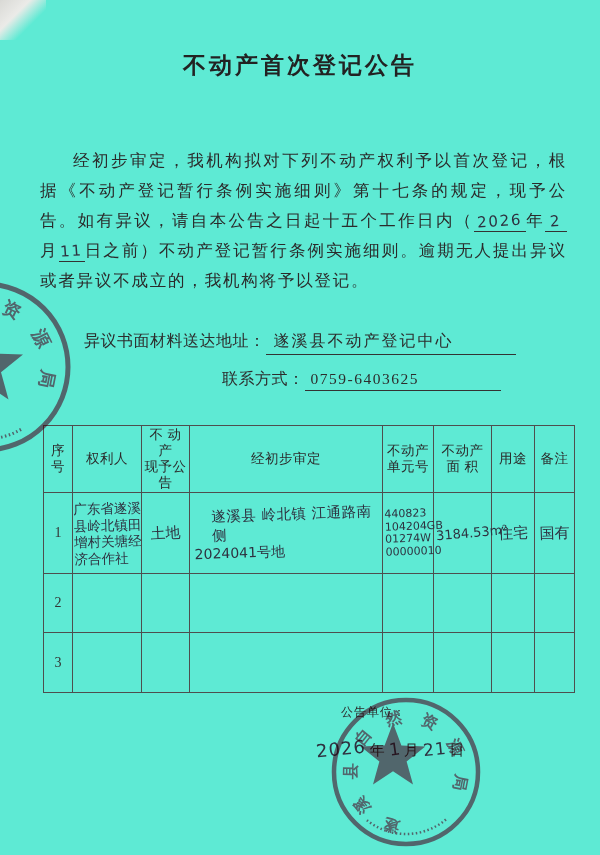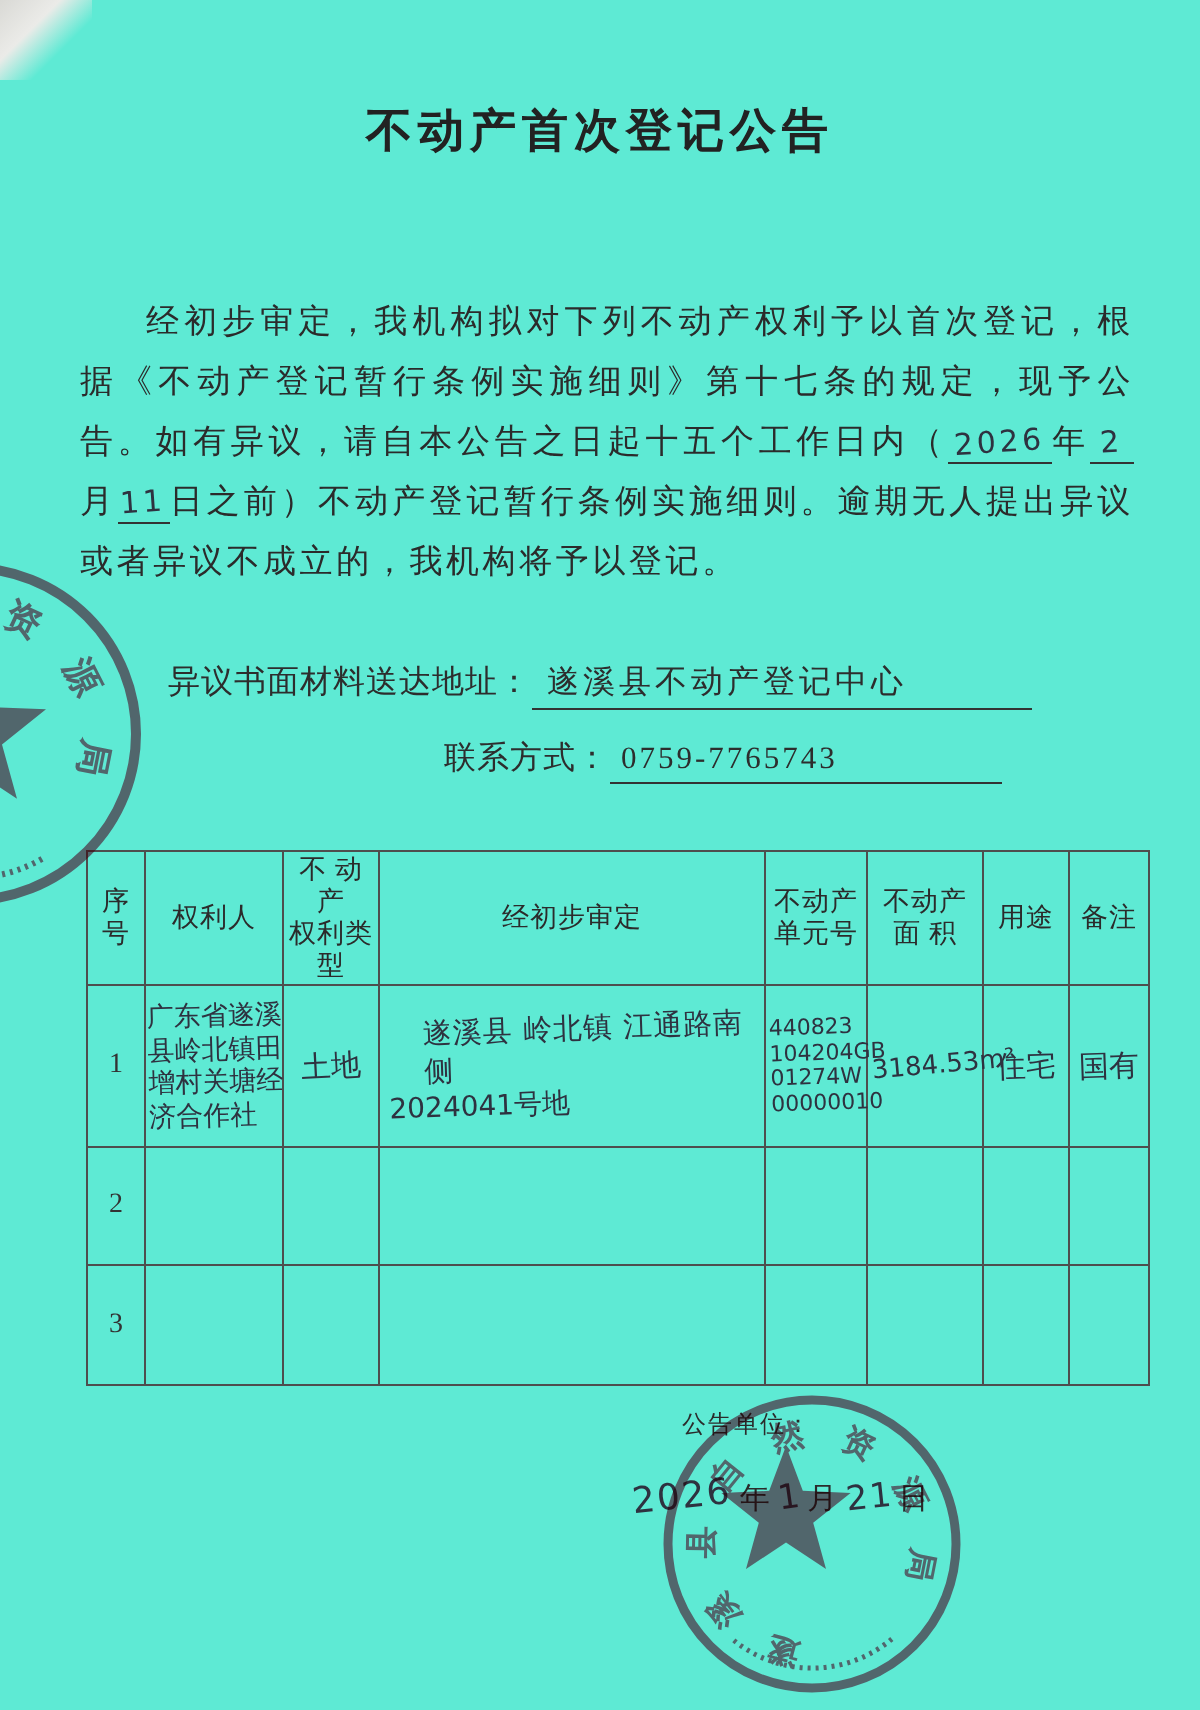--- a/index.html
+++ b/index.html
@@ -106,40 +106,40 @@
 
   <div class="para">
     <span>经初步审定，我机构拟对下列不动产权利予以首次登记，根据《不动产登记暂行条例实施细则》第十七条的规定，现予公告。如有异议，请自本公告之日起十五个工作日内（</span><span class="blank year"><span class="hand hand-italic">2026</span></span><span>年</span><span class="blank mon"><span class="hand hand-italic">2</span></span><span>月</span><span class="blank day"><span class="hand hand-italic">11</span></span><span>日之前）不动产登记暂行条例实施细则。逾期无人提出异议或者异议不成立的，我机构将予以登记。</span>
   </div>
 
   <div class="addr-row">
     <span class="addr-label">异议书面材料送达地址：</span><span class="addr-value">遂溪县不动产登记中心</span>
   </div>
 
   <div class="contact-row">
-    <span class="contact-label">联系方式：</span><span class="contact-value">0759-7765743</span>
+    <span class="contact-label">联系方式：</span><span class="contact-value">0759-6403625</span>
   </div>
 
   <table class="reg">
     <colgroup>
       <col style="width:29px">
         <col style="width:69px">
         <col style="width:48px">
         <col style="width:193px">
       <col style="width:51px">
         <col style="width:58px">
         <col style="width:43px">
         <col style="width:40px">
     </colgroup>
     <tbody>
         <tr class="r-head">
       <td class="th">序号</td>
       <td class="th">权利人</td>
       <td class="th">不 动 产
-权利类型</td>
+现予公告</td>
       <td class="th">经初步审定</td>
       <td class="th">不动产
 单元号</td>
       <td class="th">不动产
 面  积</td>
       <td class="th">用途</td>
       <td class="th">备注</td>
     </tr>
     <tr class="r1">
       <td class="seq">1</td>

